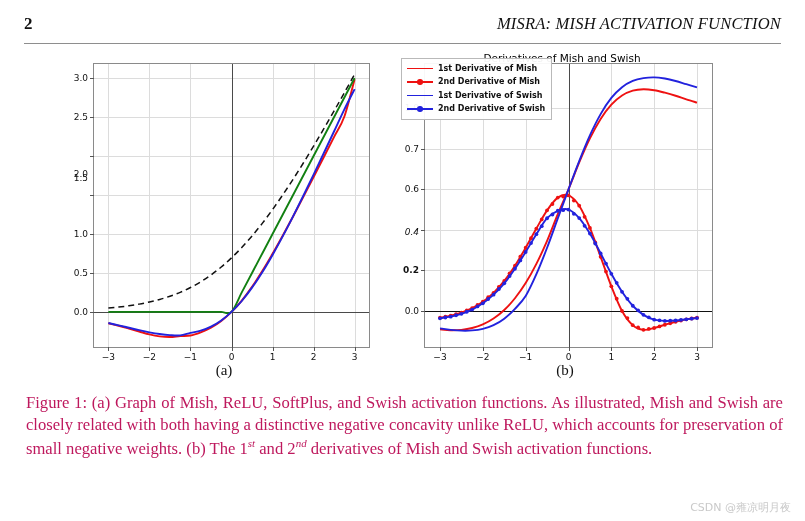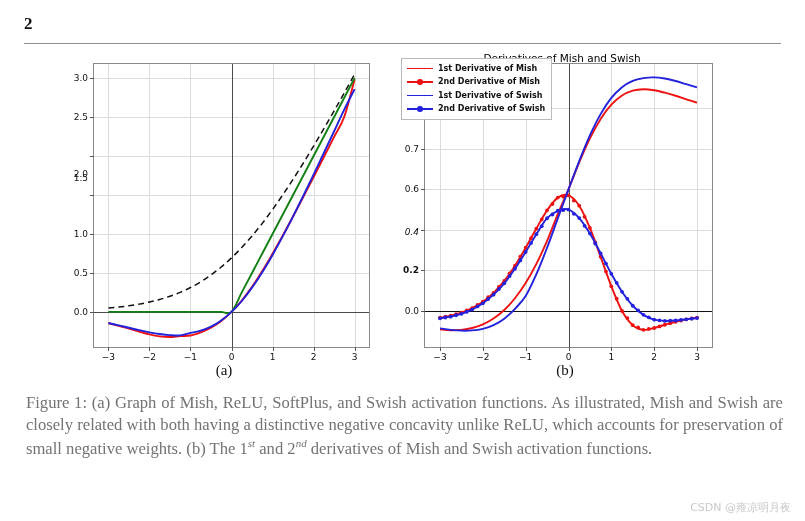--- a/index.html
+++ b/index.html
@@ -106,40 +106,41 @@
     transform:translateX(-50%);
   }
   .cap-a{left:224px;}
   .cap-b{left:565px;}
 
   
   .caption{
     position:absolute;left:26px;right:22px;top:392px;
     font-family:"Liberation Serif",serif;
     font-size:16.6px;line-height:1.32;
-    color:#737373;text-align:justify;
+    color:#be185d;text-align:justify;
   }
   .caption sup{font-size:.66em;font-style:italic;vertical-align:super;}
 
   
   .watermark{
     position:absolute;right:14px;bottom:6px;
     font-family:"DejaVu Sans",sans-serif;font-size:11px;
     color:#c9c9c9;white-space:nowrap;
   }
 
   svg{position:absolute;left:0;top:0;overflow:visible;}
 </style>
 </head>
 <body>
 
 <div class="page">
 
   <div class="header">
     <div class="page-number">2</div>
+    <div class="header-title">MISRA: MISH ACTIVATION FUNCTION</div>
   </div>
   <div class="header-rule"></div>
 
   <div class="figure">
 
     <div class="panel panel-a">
       <div class="chart-title"></div>
       <div class="plot plot-a" id="plot-a">
           <div class="gridline v" style="left: 14.3657px;"></div>
           <div class="tick-mark x" style="left: 14.3657px; top: 283px;"></div>

